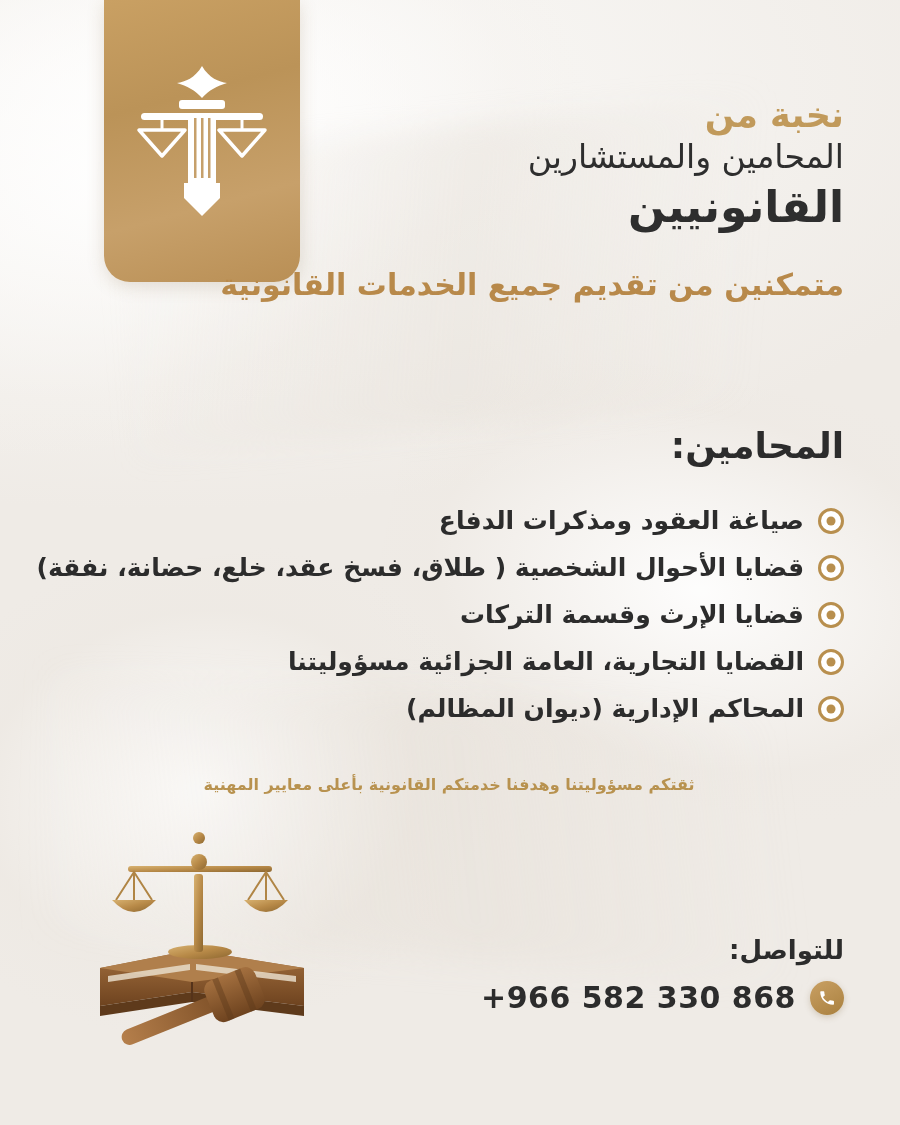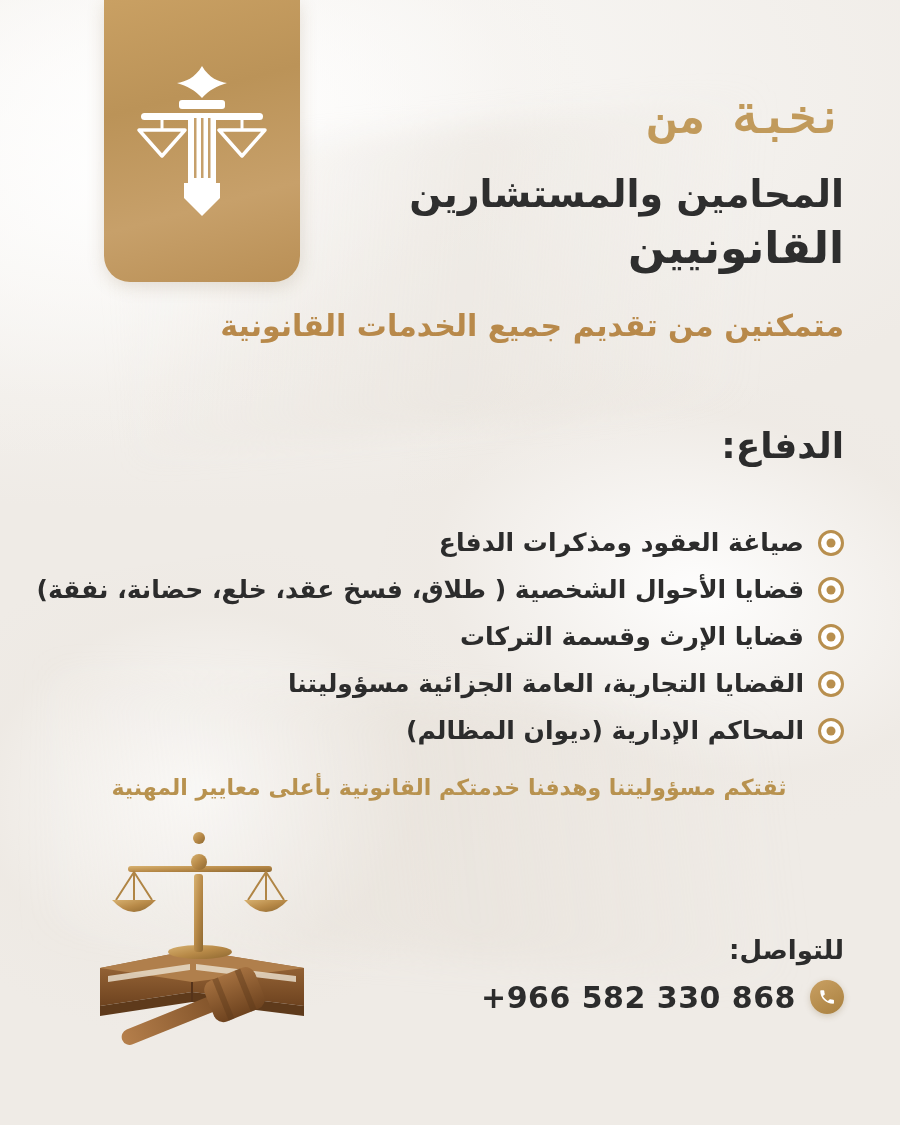--- a/index.html
+++ b/index.html
@@ -84,33 +84,32 @@
   
   .headline {
     position: absolute;
     right: 56px;
     top: 96px;
     width: 790px;
     text-align: right;
     direction: rtl;
   }
   .h-line1 {
-    font-size: 46px;
+    font-size: 35px;
     font-weight: 700;
     color: #c19a5b;
     line-height: 1.1;
     letter-spacing: 0px;
-    font-family: Liberation Mono, monospace;
   }
   .h-line2 {
-    font-size: 38px;
-    font-weight: 700;
+    font-size: 33px;
+    font-weight: 400;
     color: #2e2e2e;
     line-height: 1.32;
-    margin-top: 22px;
+    margin-top: 0;
   }
   .h-line3 {
     font-size: 44px;
     font-weight: 700;
     color: #2e2e2e;
     line-height: 1.32;
   }
   .h-sub {
     font-size: 30px;
     font-weight: 700;
@@ -127,21 +126,21 @@
     width: 790px;
     text-align: right;
     font-size: 36px;
     font-weight: 700;
     color: #2c2c2c;
   }
 
   .services-list {
     position: absolute;
     right: 56px;
-    top: 528px;
+    top: 506px;
     width: 800px;
     list-style: none;
     margin: 0;
     padding: 0;
     direction: rtl;
   }
   .service-item {
     display: flex;
     flex-direction: row;
     align-items: center;
@@ -176,21 +175,21 @@
     color: #2c2c2c;
     white-space: nowrap;
   }
 
   .tagline {
     position: absolute;
     right: 56px;
     top: 775px;
     width: 790px;
     text-align: center;
-    font-size: 22px;
+    font-size: 16px;
     font-weight: 700;
     color: #b8924f;
     direction: rtl;
   }
 
   
   .contact-label {
     position: absolute;
     right: 56px;
     top: 935px;
@@ -198,21 +197,21 @@
     font-weight: 700;
     color: #2c2c2c;
     direction: rtl;
   }
   .contact-row {
     position: absolute;
     right: 56px;
     top: 980px;
     display: flex;
     flex-direction: row;
-    align-items: flex-start;
+    align-items: flex-end;
     gap: 14px;
     direction: rtl;
   }
   .phone-badge {
     width: 34px;
     height: 34px;
     border-radius: 50%;
     background: linear-gradient(150deg, #c9a063 0%, #a9803f 100%);
     display: flex;
     align-items: center;
@@ -292,21 +291,21 @@
     </svg>
   </div>
 
   <div class="headline">
     <div class="h-line1">نخبة من</div>
     <div class="h-line2">المحامين والمستشارين</div>
     <div class="h-line3">القانونيين</div>
     <div class="h-sub">متمكنين من تقديم جميع الخدمات القانونية</div>
   </div>
 
-  <div class="services-title">الدفاع:</div>
+  <div class="services-title">المحامين:</div>
 
   <ul class="services-list">
     <li class="service-item">
       <span class="bullet"></span>
       <span class="service-text">صياغة العقود ومذكرات الدفاع</span>
     </li>
     <li class="service-item">
       <span class="bullet"></span>
       <span class="service-text">قضايا الأحوال الشخصية ( طلاق، فسخ عقد، خلع، حضانة، نفقة)</span>
     </li>

